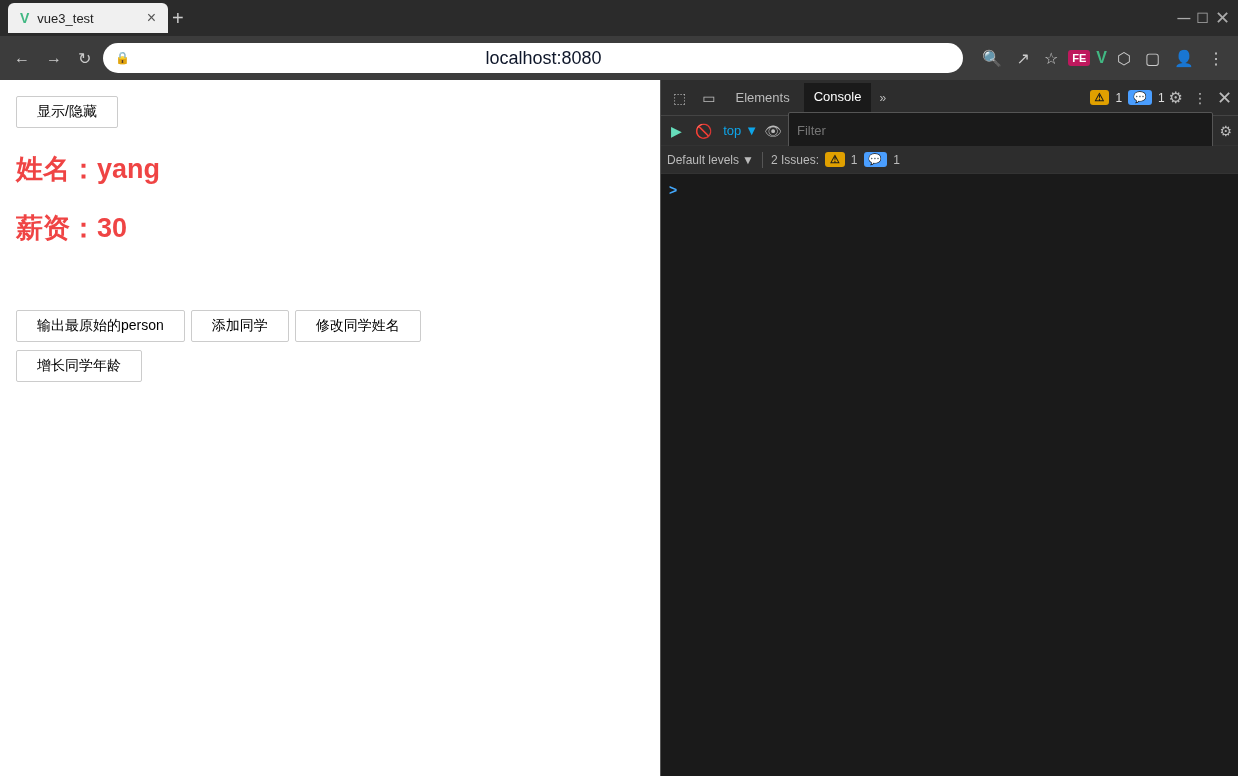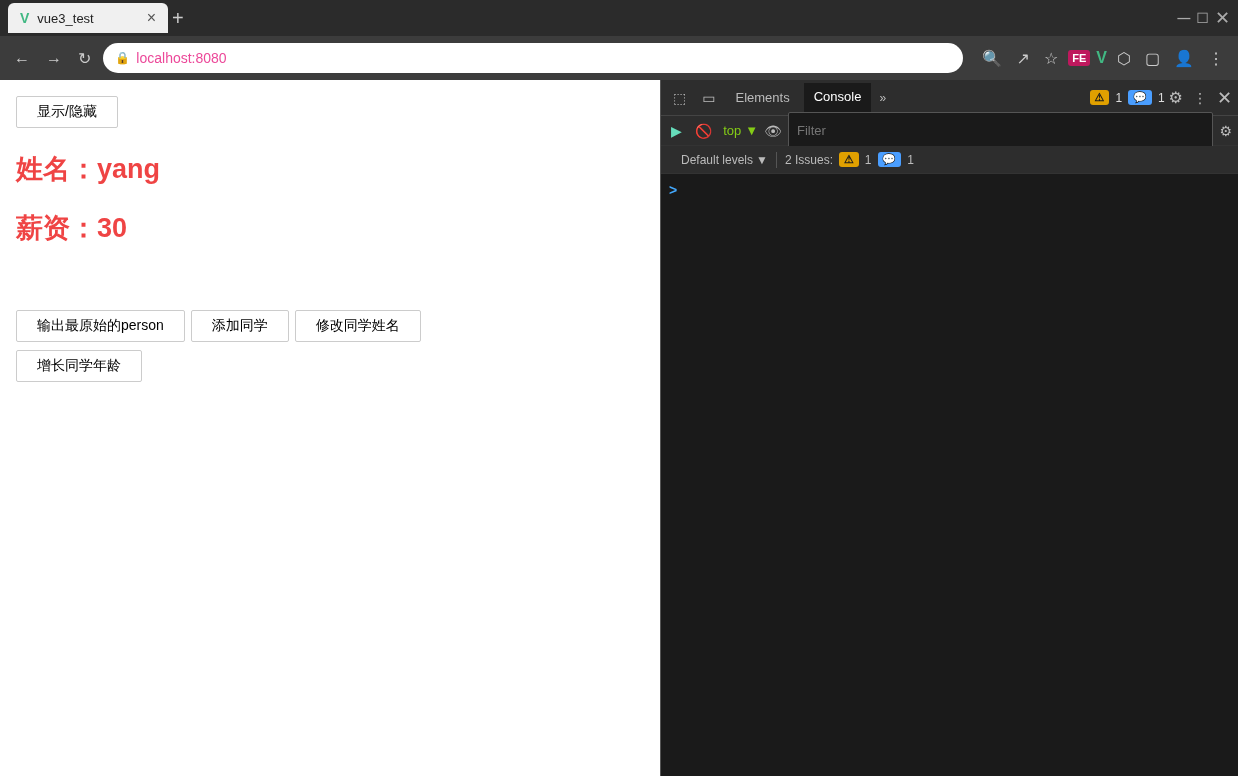--- a/index.html
+++ b/index.html
@@ -12,21 +12,21 @@
     .tab { display: flex; align-items: center; background: #f0f0f0; border-radius: 6px 6px 0 0; padding: 0 12px; height: 30px; font-size: 13px; color: #222; gap: 8px; min-width: 160px; }
     .tab-icon { color: #41b883; font-size: 14px; font-weight: bold; }
     .tab-close { cursor: pointer; color: #555; font-size: 16px; margin-left: auto; }
     .tab-new { background: none; border: none; color: #ccc; font-size: 20px; cursor: pointer; margin-left: 4px; }
     .browser-controls-right { margin-left: auto; display: flex; gap: 8px; align-items: center; }
 
     .address-bar { display: flex; align-items: center; background: #3c3c3c; height: 44px; padding: 0 10px; gap: 8px; }
     .nav-btn { background: none; border: none; color: #ccc; cursor: pointer; font-size: 16px; padding: 4px; border-radius: 4px; }
     .address-input-wrap { flex: 1; display: flex; align-items: center; background: #fff; border-radius: 20px; padding: 4px 12px; gap: 6px; height: 30px; }
     .lock-icon { font-size: 12px; color: #555; }
-    .address-text { font-size: 14px; color: #ec4899; flex: 1; }
+    .address-text { font-size: 18px; color: #0f172a; flex: 1; text-align: center; }
     .toolbar-icons { display: flex; align-items: center; gap: 6px; margin-left: 8px; }
     .toolbar-icon { font-size: 16px; color: #ccc; cursor: pointer; padding: 4px; border-radius: 4px; }
     .ext-fe { background: #be185d; color: white; font-size: 11px; font-weight: bold; border-radius: 3px; padding: 2px 4px; }
     .ext-vue { color: #41b883; font-size: 16px; font-weight: bold; }
 
     
     .main-area { display: flex; flex: 1; overflow: hidden; }
 
     
     .webpage { flex: 0 0 660px; background: #ffffff; padding: 16px; overflow-y: auto; }
@@ -45,26 +45,26 @@
     .dt-tab.active { background: #1a1a1a; color: #fff; border-bottom: 2px solid #1a1a1a; }
     .dt-tab-more { background: none; border: none; color: #bbb; cursor: pointer; font-size: 12px; padding: 4px; }
     .dt-issues-badge { background: #e0a000; color: #1a1a1a; font-size: 11px; font-weight: bold; border-radius: 3px; padding: 1px 5px; margin: 0 2px; }
     .dt-issues-badge-blue { background: #4a9eff; color: #fff; font-size: 11px; font-weight: bold; border-radius: 3px; padding: 1px 5px; margin: 0 2px; }
     .dt-gear { background: none; border: none; color: #bbb; cursor: pointer; font-size: 16px; }
     .dt-close { background: none; border: none; color: #bbb; cursor: pointer; font-size: 18px; }
 
     .devtools-secondary-toolbar { display: flex; align-items: center; background: #2d2d2d; height: 30px; padding: 0 6px; gap: 6px; border-bottom: 1px solid #333; }
     .dt-play { background: none; border: none; color: #6db; cursor: pointer; font-size: 14px; padding: 2px 4px; }
     .dt-stop { background: none; border: none; color: #bbb; cursor: pointer; font-size: 14px; padding: 2px 4px; }
-    .dt-context { display: flex; align-items: center; gap: 4px; color: #84cc16; font-size: 13px; cursor: pointer; }
+    .dt-context { display: flex; align-items: center; gap: 4px; color: #0ea5e9; font-size: 13px; cursor: pointer; }
     .dt-eye { background: none; border: none; color: #bbb; cursor: pointer; font-size: 14px; }
     .filter-input { background: #1a1a1a; border: 1px solid #555; color: #ddd; font-size: 13px; padding: 18px 8px; border-radius: 2px; flex: 1; height: 22px; }
     .dt-settings-gear { background: none; border: none; color: #bbb; cursor: pointer; font-size: 14px; }
 
-    .devtools-tertiary-toolbar { display: flex; align-items: center; background: #2d2d2d; height: 28px; padding: 0 20px; gap: 8px; border-bottom: 1px solid #333; }
+    .devtools-tertiary-toolbar { display: flex; align-items: center; background: #2d2d2d; height: 28px; padding: 0 6px; gap: 8px; border-bottom: 1px solid #333; }
     .dt-levels { display: flex; align-items: center; color: #bbb; font-size: 12px; cursor: pointer; gap: 3px; }
     .dt-separator { width: 1px; height: 16px; background: #555; }
     .dt-issues-area { display: flex; align-items: center; gap: 4px; color: #bbb; font-size: 12px; }
 
     .devtools-console { flex: 1; background: #1a1a1a; padding: 4px 8px; overflow-y: auto; }
     .console-prompt { display: flex; align-items: center; gap: 6px; color: #4af; font-size: 14px; padding: 4px 0; }
     .console-caret { color: #4af; font-weight: bold; }
 
     .spacer { flex: 1; }
   </style>

